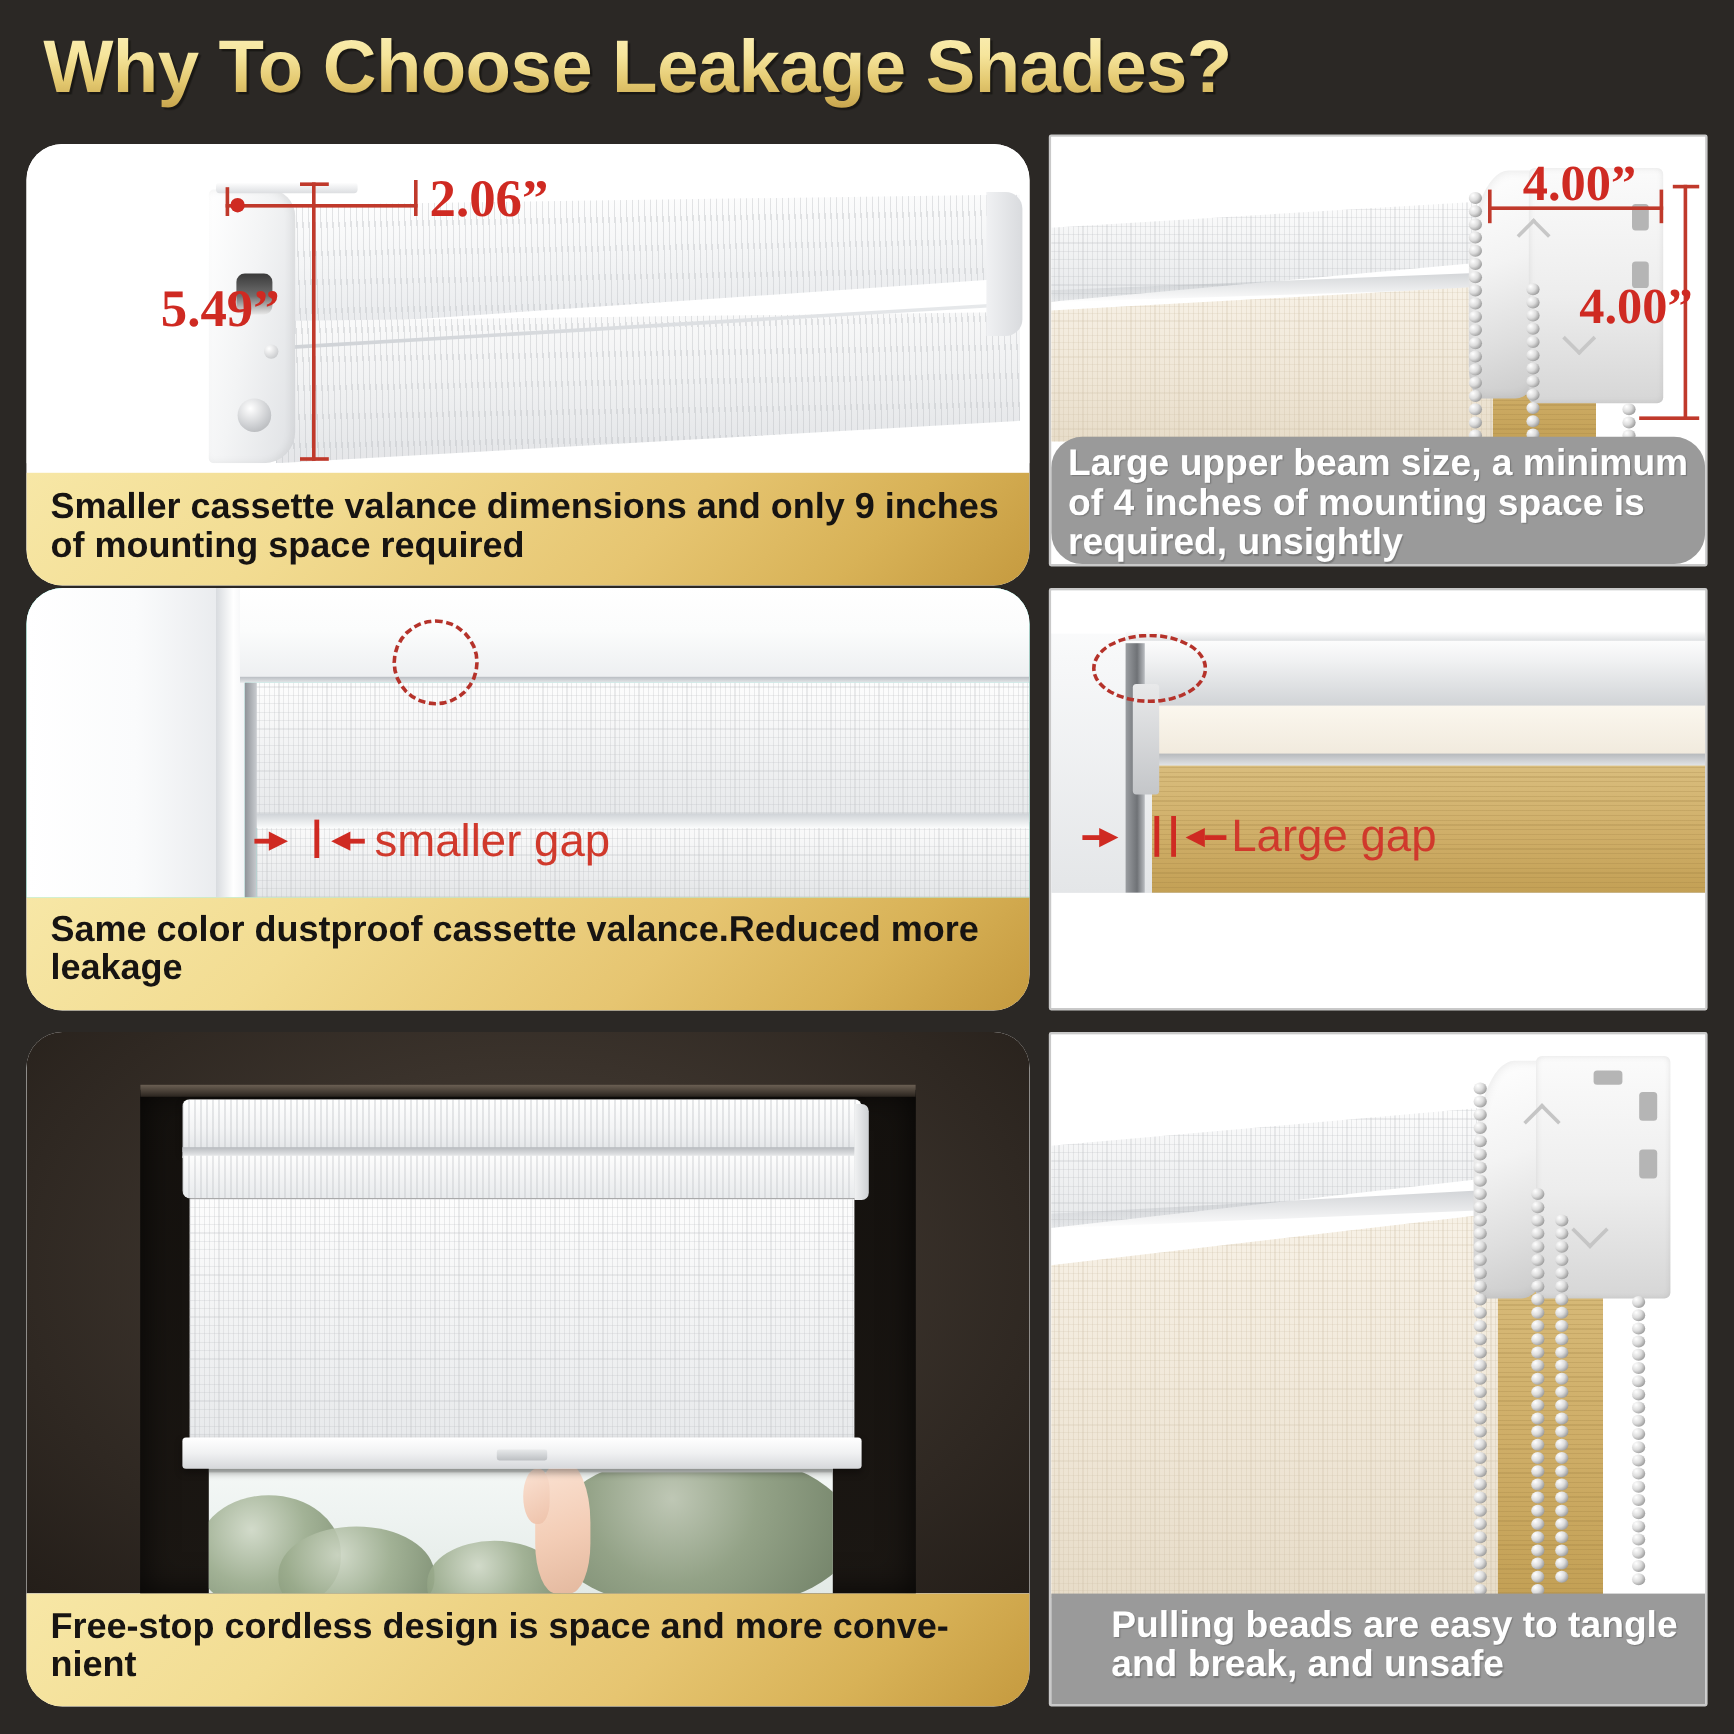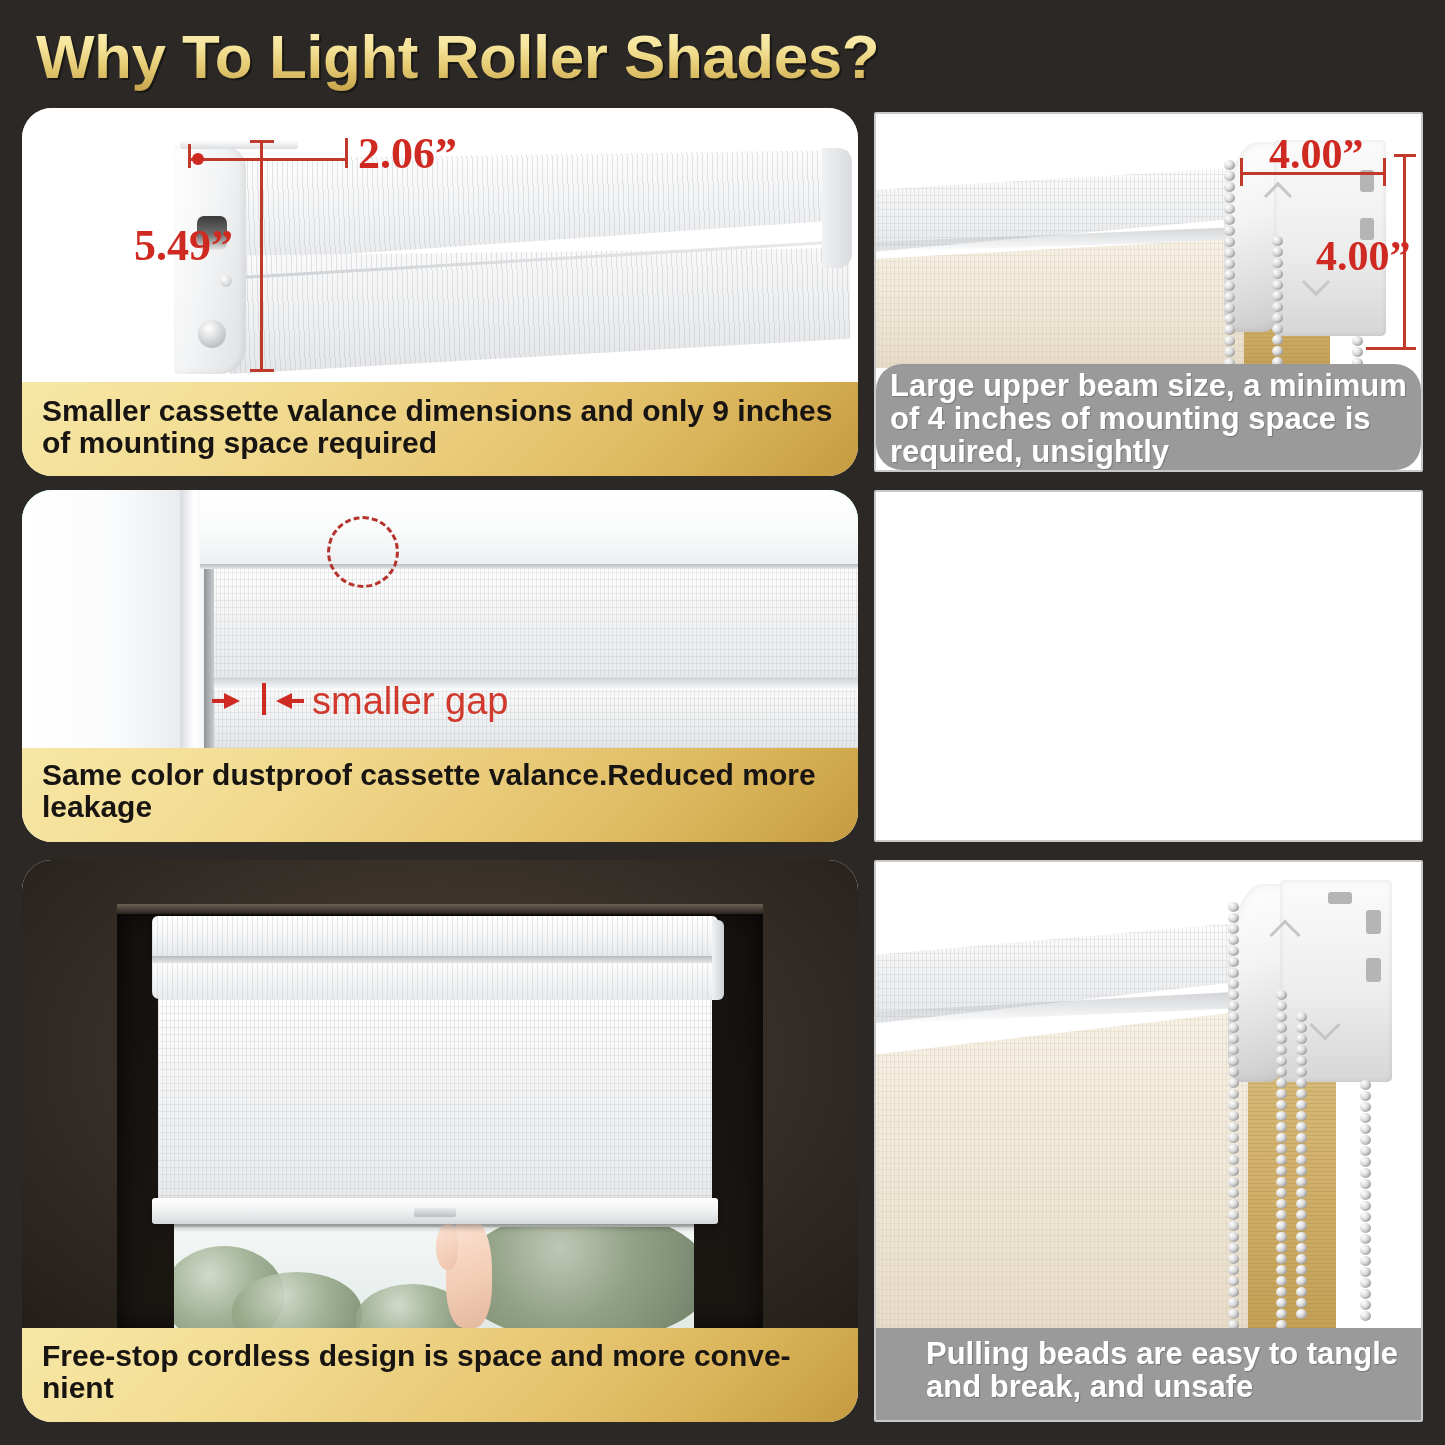--- a/index.html
+++ b/index.html
@@ -120,24 +120,24 @@
     background:radial-gradient(circle at 38% 30%, #cfd8c6 0%, #9aab8c 45%, #6f8163 100%);
     opacity:.9; }
   .hand { position:absolute;
     background:linear-gradient(160deg,#fbe3d4 0%,#f3cdb6 55%,#e3b89e 100%);
     border-radius:46% 46% 38% 38%; }
 </style>
 </head>
 <body>
 
 <div id="title-bar">
-  <div id="title-text">Why To Light Roller Shades?</div>
-</div>
-
-<div class="panel good" style="left:22px; top:108px; width:836px; height:368px;">
+  <div id="title-text">Why To Choose Leakage Shades?</div>
+</div>
+
+<div class="panel good" style="left:22px; top:120px; width:836px; height:368px;">
   <div class="media" style="height:266px; background:#ffffff;">
 
     <div class="val-face" style="left:208px; top:42px; width:620px; height:112px; clip-path:polygon(0 8%,100% 0,100% 62%,0 100%);"></div>
     <div class="val-face" style="left:208px; top:140px; width:620px; height:126px; clip-path:polygon(0 6%,100% 0,100% 72%,0 100%); filter:brightness(.985);"></div>
     <div style="position:absolute;left:214px;top:150px;width:614px;height:3px;background:linear-gradient(90deg,#cfd2d6,#e8eaec);transform:rotate(-3.4deg);"></div>
 
     <div style="position:absolute;left:800px;top:40px;width:30px;height:120px;border-radius:0 14px 14px 0;background:linear-gradient(90deg,#f0f1f3,#d9dbde);"></div>
 
     <div style="position:absolute;left:152px;top:38px;width:72px;height:228px;
                 background:linear-gradient(100deg,#ffffff 0%,#f3f4f5 45%,#dfe1e4 100%);
@@ -275,20 +275,52 @@
     <div class="arrow-l" style="left:254px; top:203px;"></div>
     <div class="arrow-stem" style="left:268px; top:209px; width:14px;"></div>
     <div class="gap-label" style="left:290px; top:190px; font-size:38px;">smaller gap</div>
   </div>
   <div class="caption good" style="height:94px; padding:11px 20px;">
     <div class="caption-text" style="font-size:30px;">Same color dustproof cassette valance.Reduced more leakage</div>
   </div>
 </div>
 
 <div class="panel bad" style="left:874px; top:490px; width:549px; height:352px;">
+  <div class="media" style="height:252px; background:#e9eaec;">
+    <div style="position:absolute;inset:0;background:linear-gradient(180deg,#ffffff 0%,#f7f8f9 22%,#e4e6e8 100%);"></div>
+    <div style="position:absolute;left:0;top:0;width:100%;height:36px;background:#ffffff;"></div>
+
+    <div style="position:absolute;left:62px;top:38px;width:487px;height:60px;
+                background:linear-gradient(180deg,#ffffff 0%,#f0f1f2 35%,#cfd2d5 100%);
+                border-radius:0 0 10px 10px;"></div>
+    <div style="position:absolute;left:62px;top:34px;width:487px;height:8px;
+                background:linear-gradient(180deg,#ffffff,#dfe1e3);"></div>
+
+    <div style="position:absolute;left:78px;top:96px;width:471px;height:44px;
+                background:linear-gradient(180deg,#fbf7ee,#f0e9dc);"></div>
+    <div style="position:absolute;left:78px;top:136px;width:471px;height:10px;
+                background:linear-gradient(180deg,#b6b9bc,#e2e4e6);"></div>
+
+    <div class="fabric-tan" style="position:absolute;left:84px;top:146px;width:465px;height:106px;"></div>
+
+    <div style="position:absolute;left:62px;top:44px;width:16px;height:208px;
+                background:linear-gradient(90deg,#9a9da1,#6f7276 60%,#babdc1);"></div>
+    <div style="position:absolute;left:68px;top:78px;width:22px;height:92px;
+                background:linear-gradient(180deg,#e8e9ea,#c4c6c9);border-radius:3px;"></div>
+
+    <div class="dash-ellipse" style="left:34px; top:36px; width:96px; height:58px;"></div>
+
+    <div class="arrow-r" style="left:40px; top:198px;"></div>
+    <div class="arrow-stem" style="left:26px; top:204px; width:16px;"></div>
+    <div class="gap-bar" style="left:86px; top:188px; height:34px;"></div>
+    <div class="gap-bar" style="left:100px; top:188px; height:34px;"></div>
+    <div class="arrow-l" style="left:112px; top:198px;"></div>
+    <div class="arrow-stem" style="left:128px; top:204px; width:18px;"></div>
+    <div class="gap-label" style="left:150px; top:184px; font-size:38px;">Large gap</div>
+  </div>
 </div>
 
 <div class="panel good" style="left:22px; top:860px; width:836px; height:562px;">
   <div class="media" style="height:468px;">
     <div id="p5-wall"></div>
 
     <div id="p5-recess" style="left:95px; top:48px; width:646px; height:420px;
                 background:linear-gradient(180deg,#14110e 0%,#1b1713 100%);
                 box-shadow:inset 0 0 28px rgba(0,0,0,.8);"></div>
     <div style="position:absolute;left:95px;top:44px;width:646px;height:10px;

